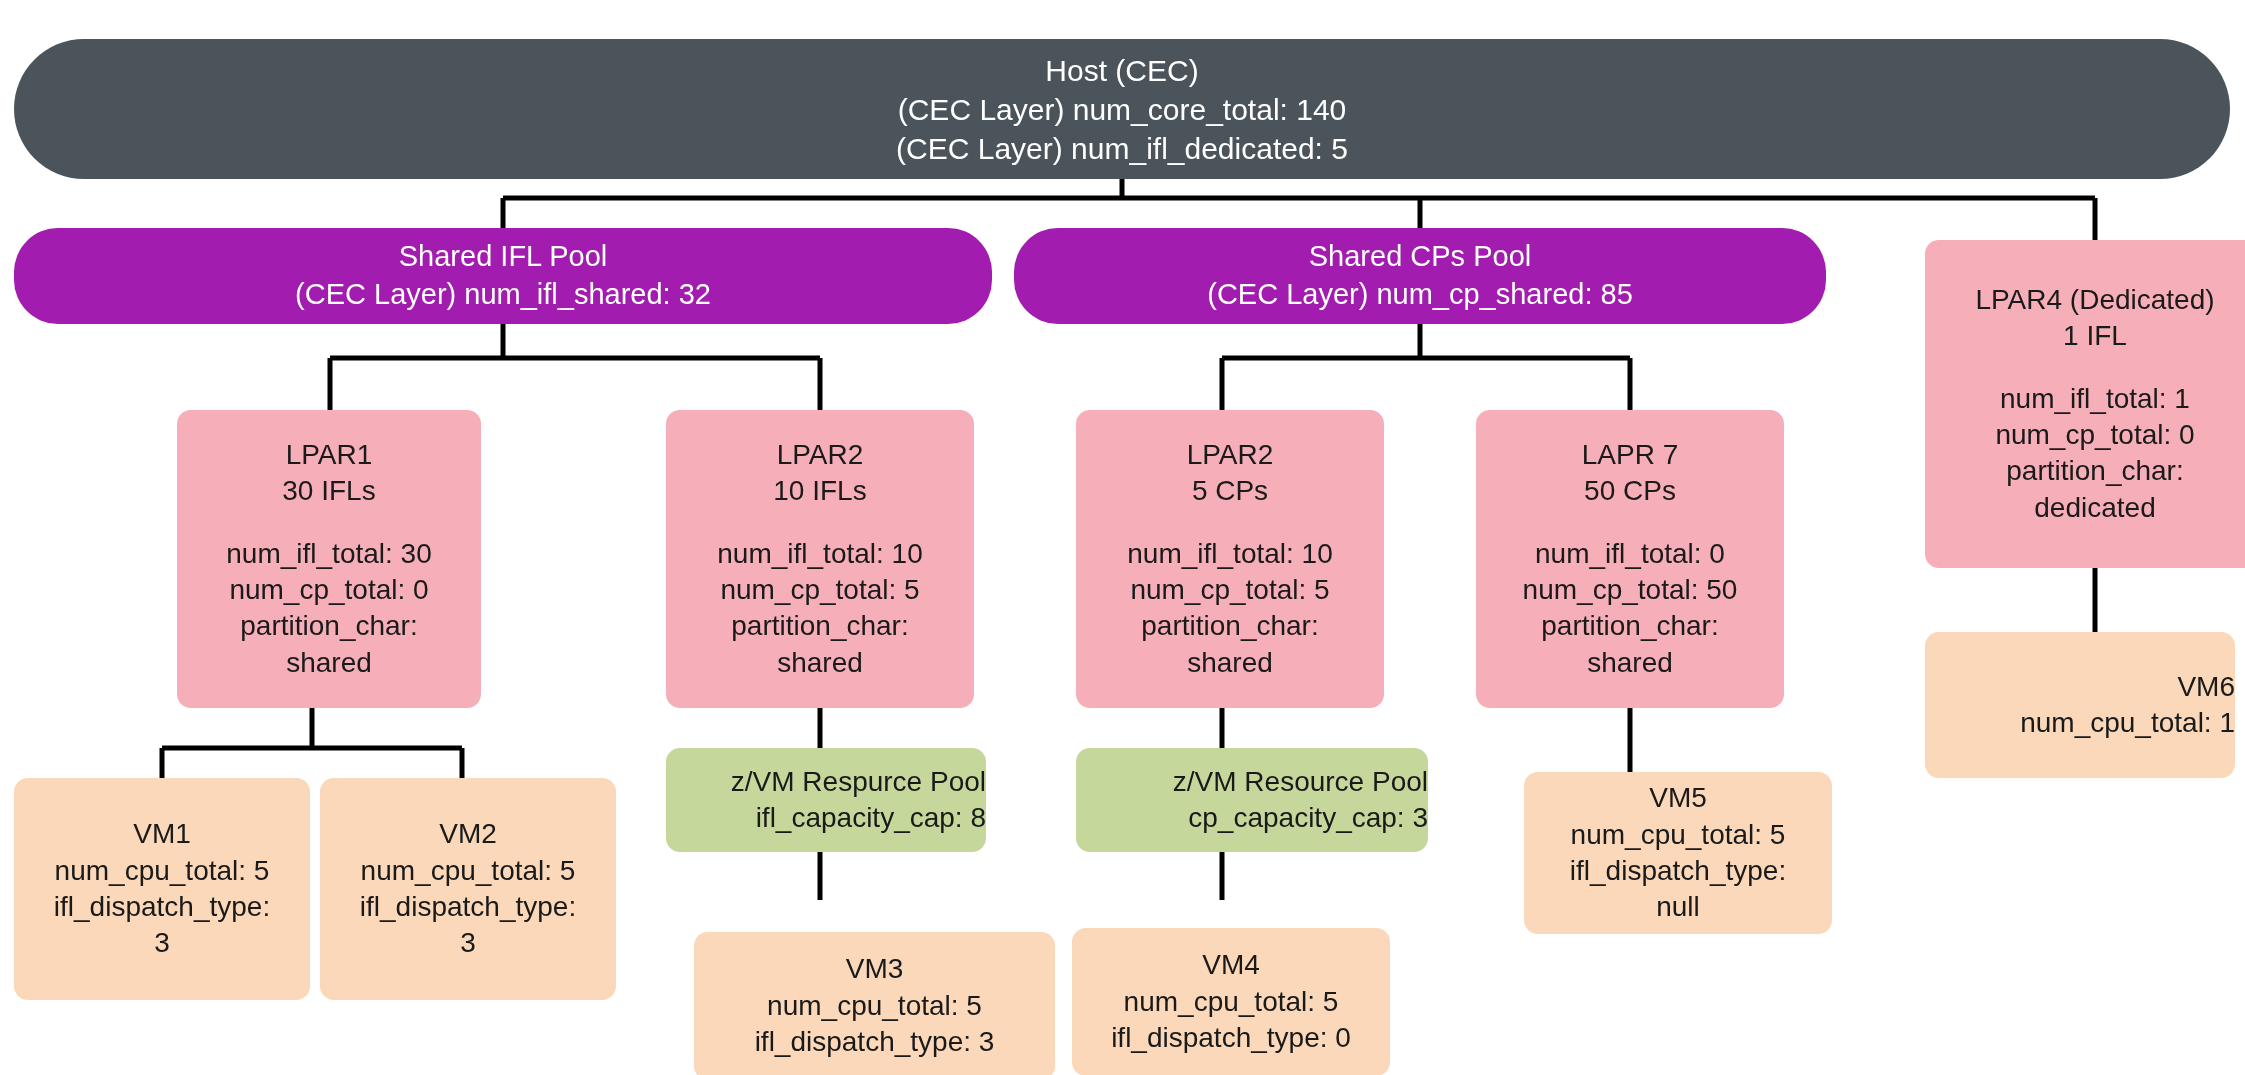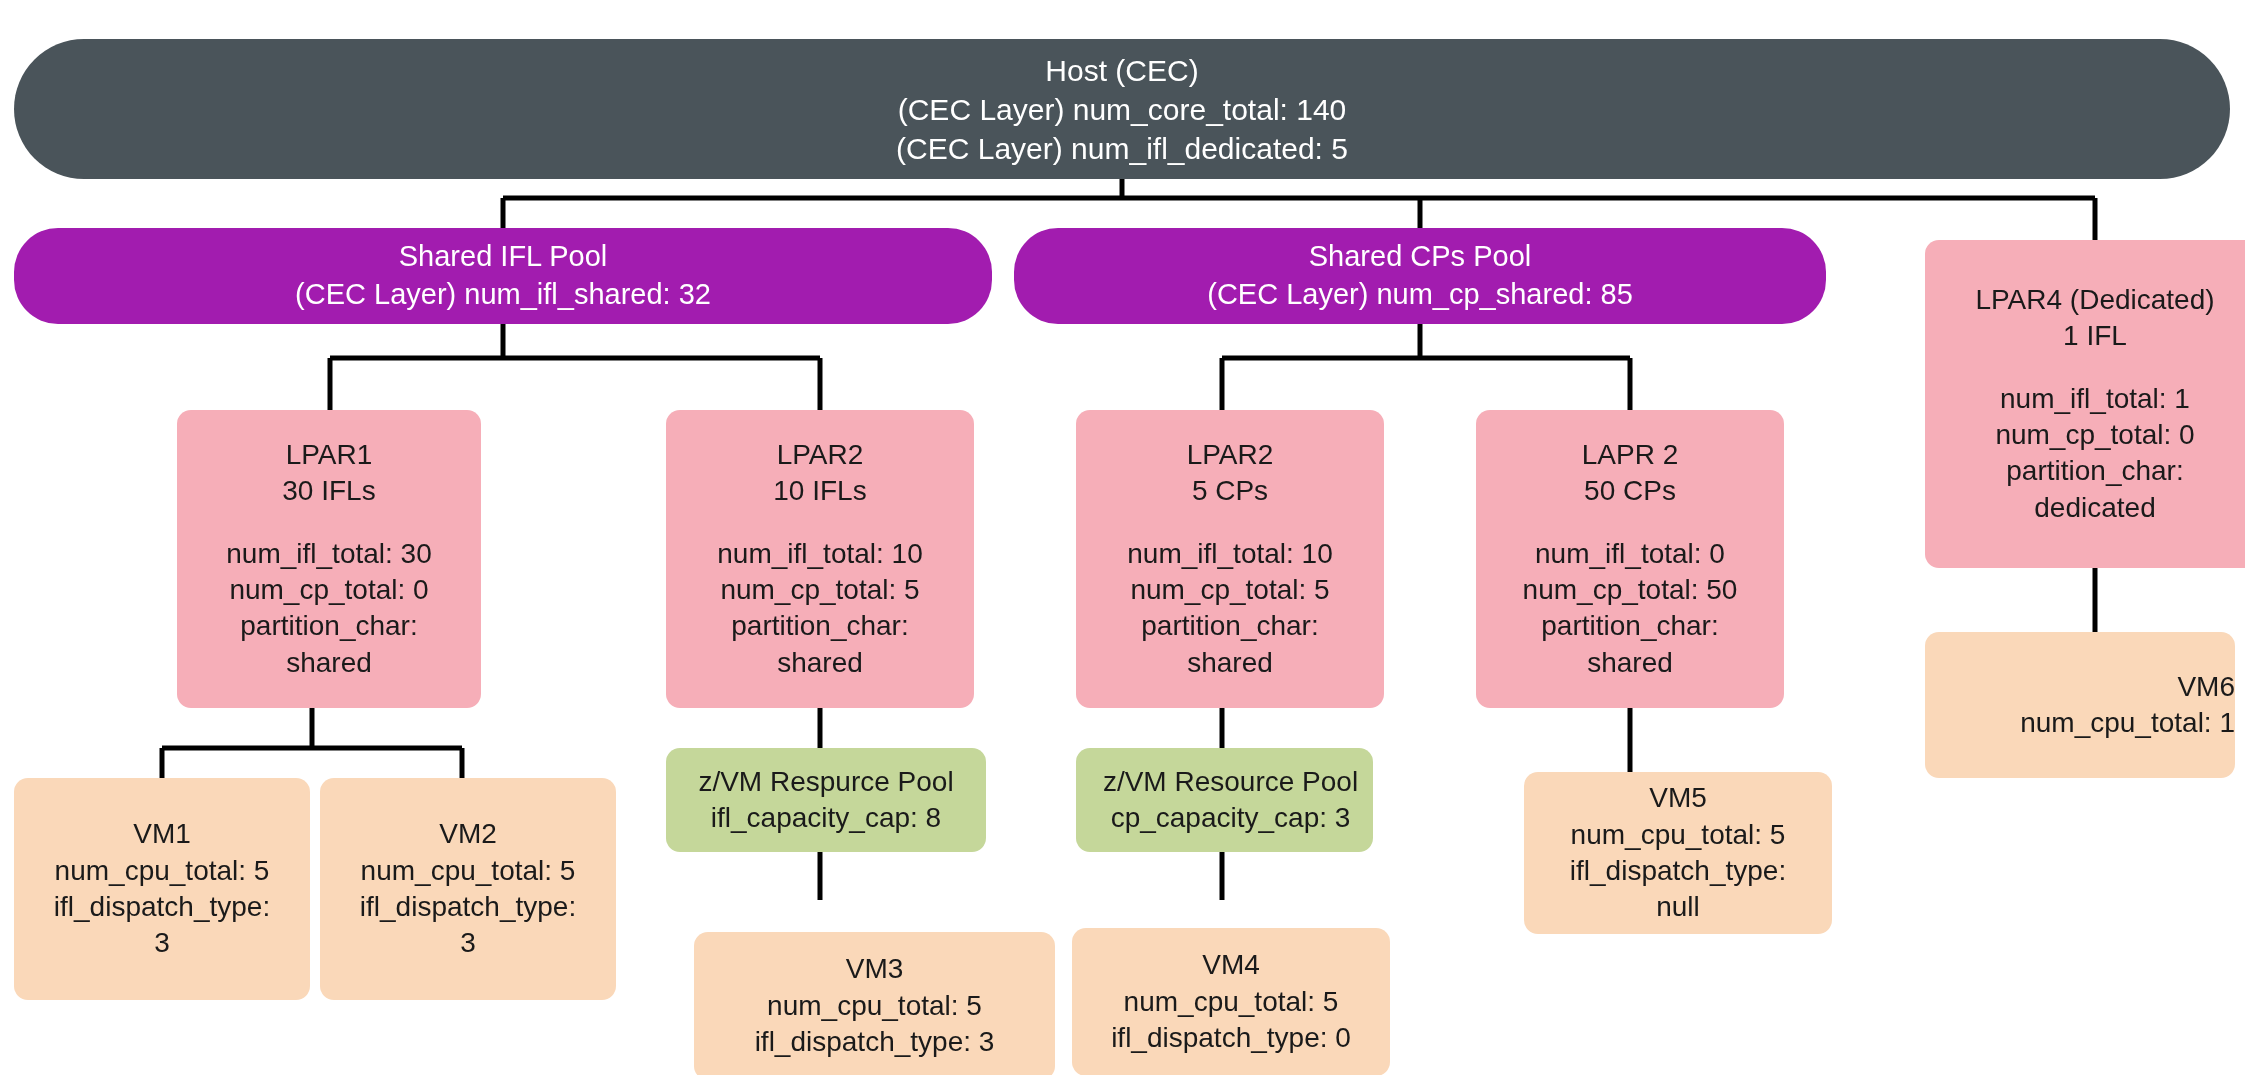--- a/index.html
+++ b/index.html
@@ -58,20 +58,21 @@
   .n-lpar {
     background: #f6aeb8;
     border-radius: 14px;
     font-size: 28px;
   }
   
   .n-zvm {
     background: #c5d79a;
     border-radius: 14px;
     font-size: 28px;
+    align-items: flex-end;
   }
   
   .n-vm {
     background: #fad8b9;
     border-radius: 14px;
     font-size: 28px;
   }
   .gap { height: 26px; }
 </style>
 </head>
@@ -165,35 +166,35 @@
     <span class="ln">LPAR2</span>
     <span class="ln">5 CPs</span>
     <span class="gap"></span>
     <span class="ln">num_ifl_total: 10</span>
     <span class="ln">num_cp_total: 5</span>
     <span class="ln">partition_char:</span>
     <span class="ln">shared</span>
   </div>
 
   <div class="node n-lpar" style="left:1476px; top:410px; width:308px; height:298px;">
-    <span class="ln">LAPR 2</span>
+    <span class="ln">LAPR 7</span>
     <span class="ln">50 CPs</span>
     <span class="gap"></span>
     <span class="ln">num_ifl_total: 0</span>
     <span class="ln">num_cp_total: 50</span>
     <span class="ln">partition_char:</span>
     <span class="ln">shared</span>
   </div>
 
   <div class="node n-zvm" style="left:666px; top:748px; width:320px; height:104px;">
     <span class="ln">z/VM Respurce Pool</span>
     <span class="ln">ifl_capacity_cap: 8</span>
   </div>
 
-  <div class="node n-zvm" style="left:1076px; top:748px; width:297px; height:104px;padding-left:12px;">
+  <div class="node n-zvm" style="left:1076px; top:748px; width:352px; height:104px;padding-left:12px;">
     <span class="ln">z/VM Resource Pool</span>
     <span class="ln">cp_capacity_cap: 3</span>
   </div>
 
   <div class="node n-vm" style="left:14px; top:778px; width:296px; height:222px;">
     <span class="ln">VM1</span>
     <span class="ln">num_cpu_total: 5</span>
     <span class="ln">ifl_dispatch_type:</span>
     <span class="ln">3</span>
   </div>

